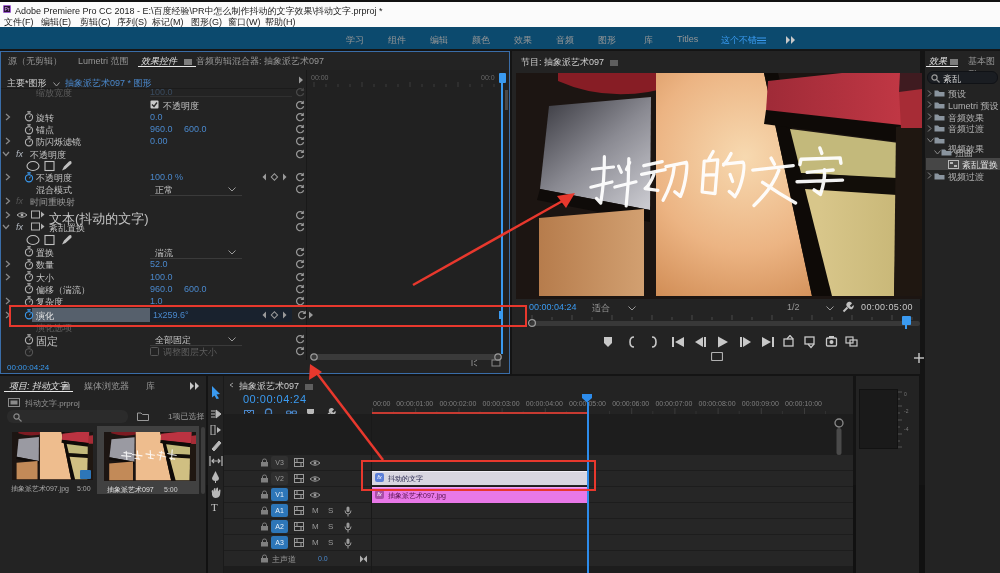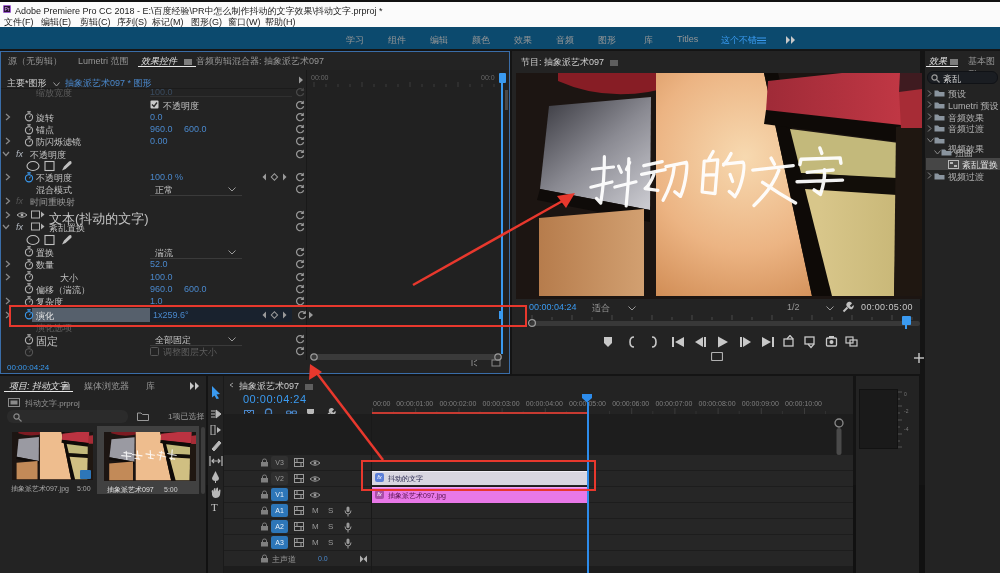--- a/index.html
+++ b/index.html
@@ -295,21 +295,21 @@
       </svg>
   <svg class="abs" style="left:5px;top:270.5px;" width="6" height="8">
         <path d="M1,1 L4.5,4 L1,7" stroke="#8a8a8a" fill="none" stroke-width="1.2"></path>
       </svg>
   <svg class="abs" style="left:24px;top:269.0px;" width="10" height="11">
         <circle cx="5" cy="6.3" r="3.6" fill="none" stroke="#b0b0b0" stroke-width="1.1"></circle>
         <line x1="3.2" y1="0.8" x2="6.8" y2="0.8" stroke="#b0b0b0" stroke-width="1.1"></line>
         <line x1="5" y1="0.8" x2="5" y2="2.7" stroke="#b0b0b0" stroke-width="1.1"></line>
         <line x1="5" y1="6.3" x2="6.8" y2="4.7" stroke="#b0b0b0" stroke-width="1"></line>
       </svg>
-  <span class="abs" style="left:36px;top:269.5px;font-size:9px;color:#c3c3c3;white-space:nowrap;margin-left:24px;">大小</span>
+  <span class="abs" style="left:36px;top:269.5px;font-size:9px;color:#c3c3c3;white-space:nowrap;">大小</span>
   <span class="abs" style="left:150px;top:269.5px;font-size:9px;color:#4a88cc;white-space:nowrap;">100.0</span>
   <svg class="abs" style="left:295px;top:269.5px;" width="10" height="10">
         <path d="M8.2,3.2 A3.6,3.6 0 1 0 8.6,6.2" fill="none" stroke="#9a9a9a" stroke-width="1.2"></path>
         <path d="M8.8,0.5 L8.8,4 L5.5,4 Z" fill="#9a9a9a"></path>
       </svg>
   <svg class="abs" style="left:24px;top:281.0px;" width="10" height="11">
         <circle cx="5" cy="6.3" r="3.6" fill="none" stroke="#b0b0b0" stroke-width="1.1"></circle>
         <line x1="3.2" y1="0.8" x2="6.8" y2="0.8" stroke="#b0b0b0" stroke-width="1.1"></line>
         <line x1="5" y1="0.8" x2="5" y2="2.7" stroke="#b0b0b0" stroke-width="1.1"></line>
         <line x1="5" y1="6.3" x2="6.8" y2="4.7" stroke="#b0b0b0" stroke-width="1"></line>

